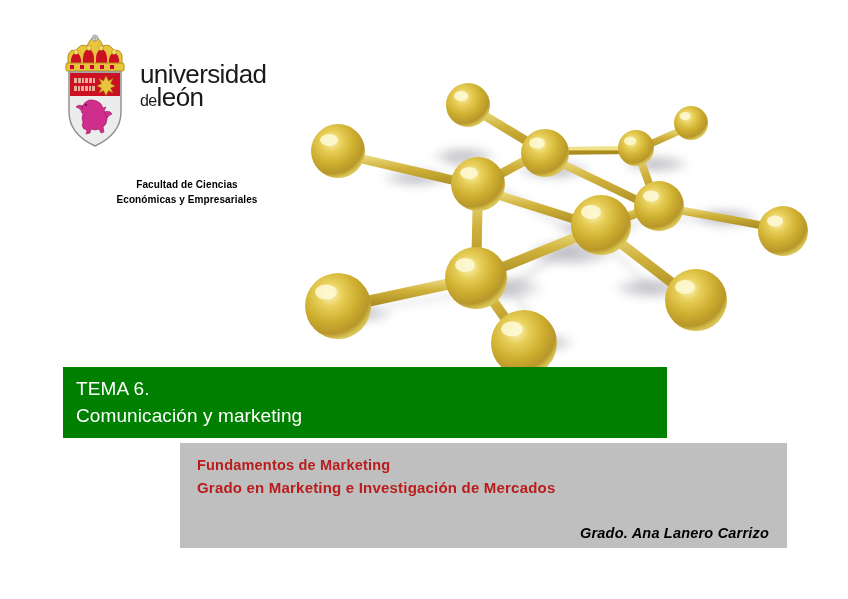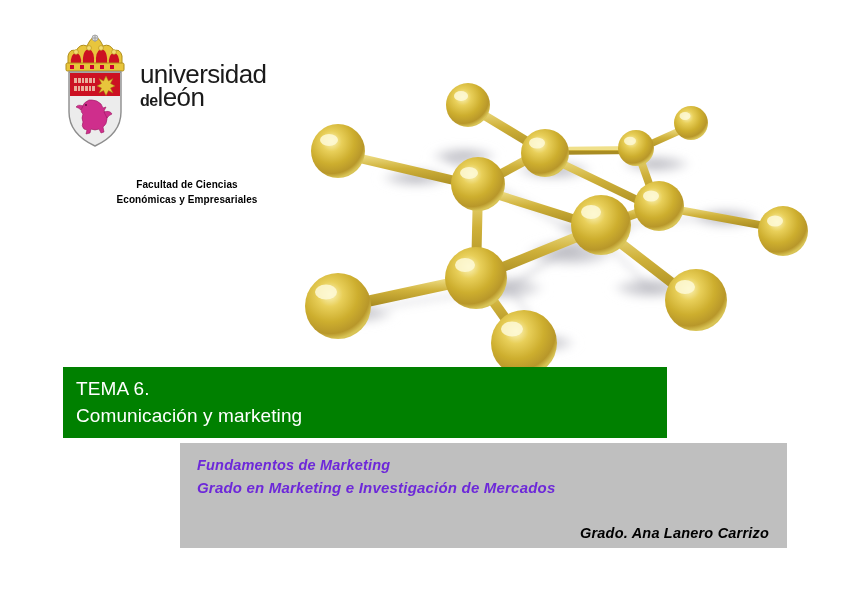--- a/index.html
+++ b/index.html
@@ -49,21 +49,21 @@
     font-weight: 400;
     display: block;
   }
   #wordmark .line2 {
     display: block;
     margin-top: -3px;
     white-space: nowrap;
   }
   #wordmark .de {
     font-size: 16px;
-    font-weight: 700;
+    font-weight: 400;
     letter-spacing: -0.6px;
   }
   #wordmark .leon {
     font-size: 26px;
     letter-spacing: -0.6px;
     text-align: right;
   }
 
   
   #faculty {
@@ -117,22 +117,21 @@
     left: 180px;
     top: 443px;
     width: 607px;
     height: 105px;
     background: #bfbfbf;
     box-sizing: border-box;
     padding: 11px 18px 0 17px;
   }
   #subtitle-box .s-line {
     display: block;
-    color: #6d28d9;
-    font-style: italic;
+    color: #b91c1c;
     font-weight: 600;
     font-size: 14.5px;
     line-height: 1.55;
     letter-spacing: 0.2px;
   }
   #subtitle-box .s-line.second { font-size: 15px; }
   #subtitle-box .author {
     display: block;
     text-align: right;
     margin-top: 25px;

